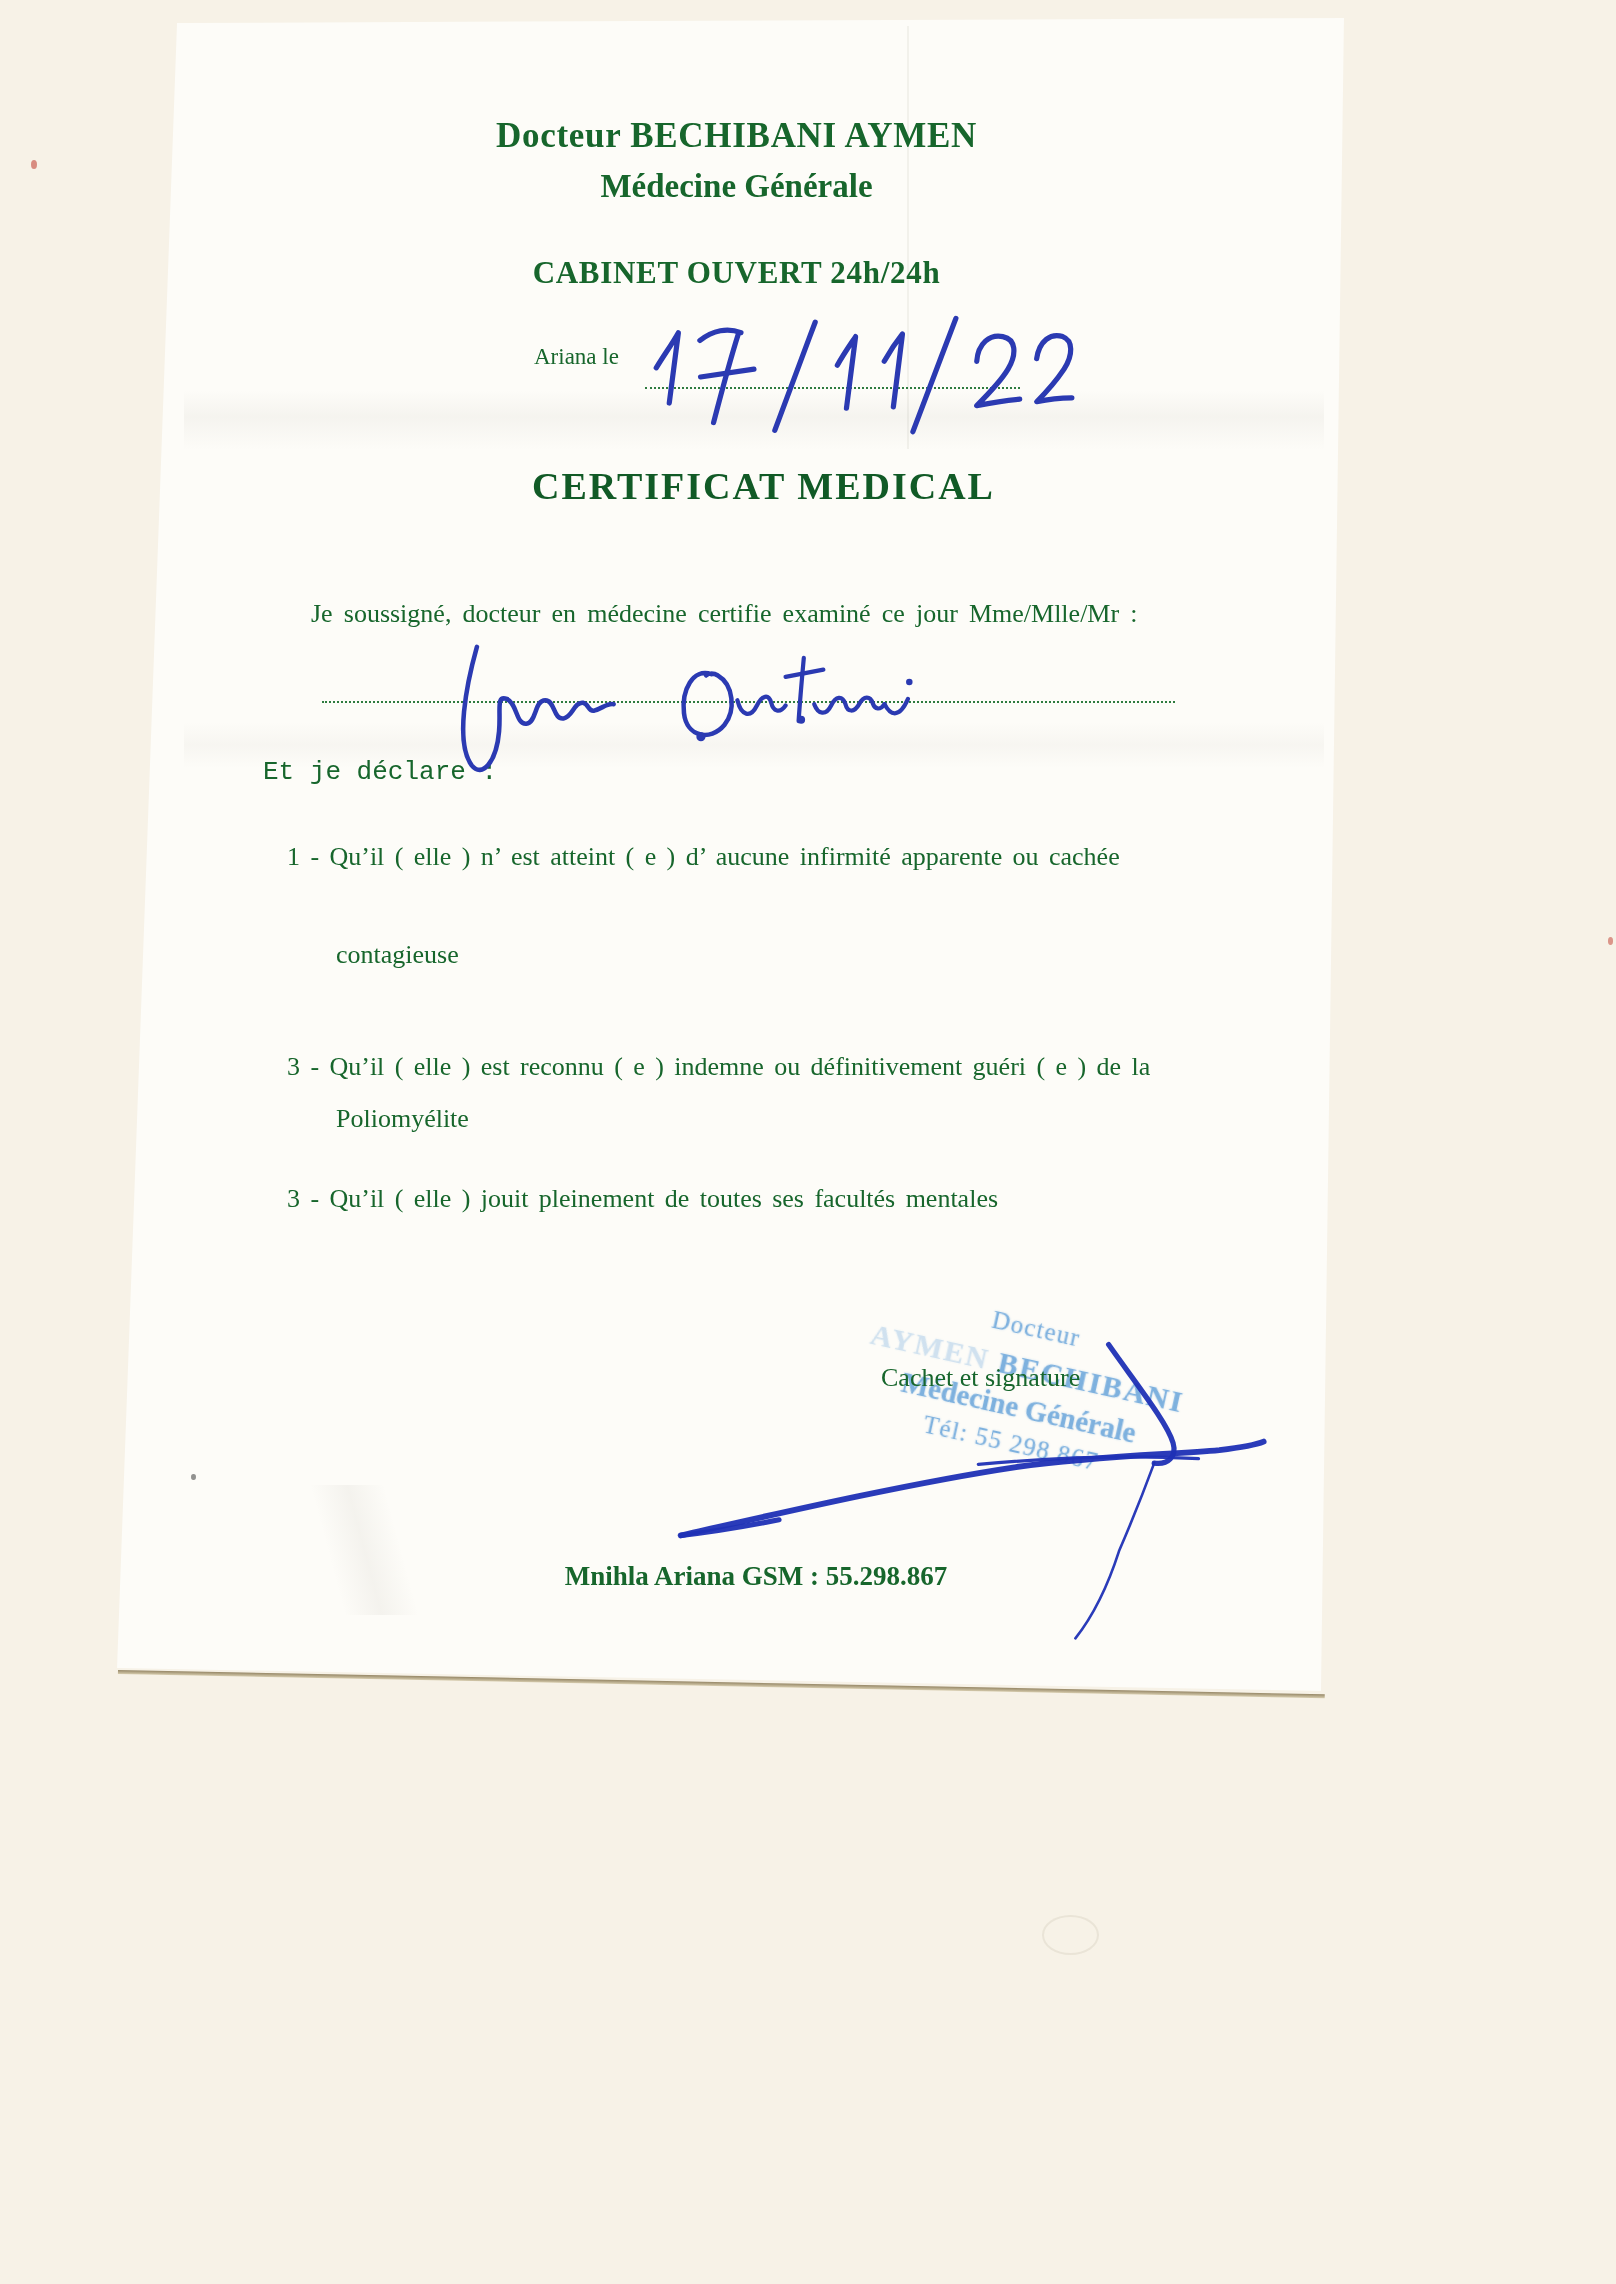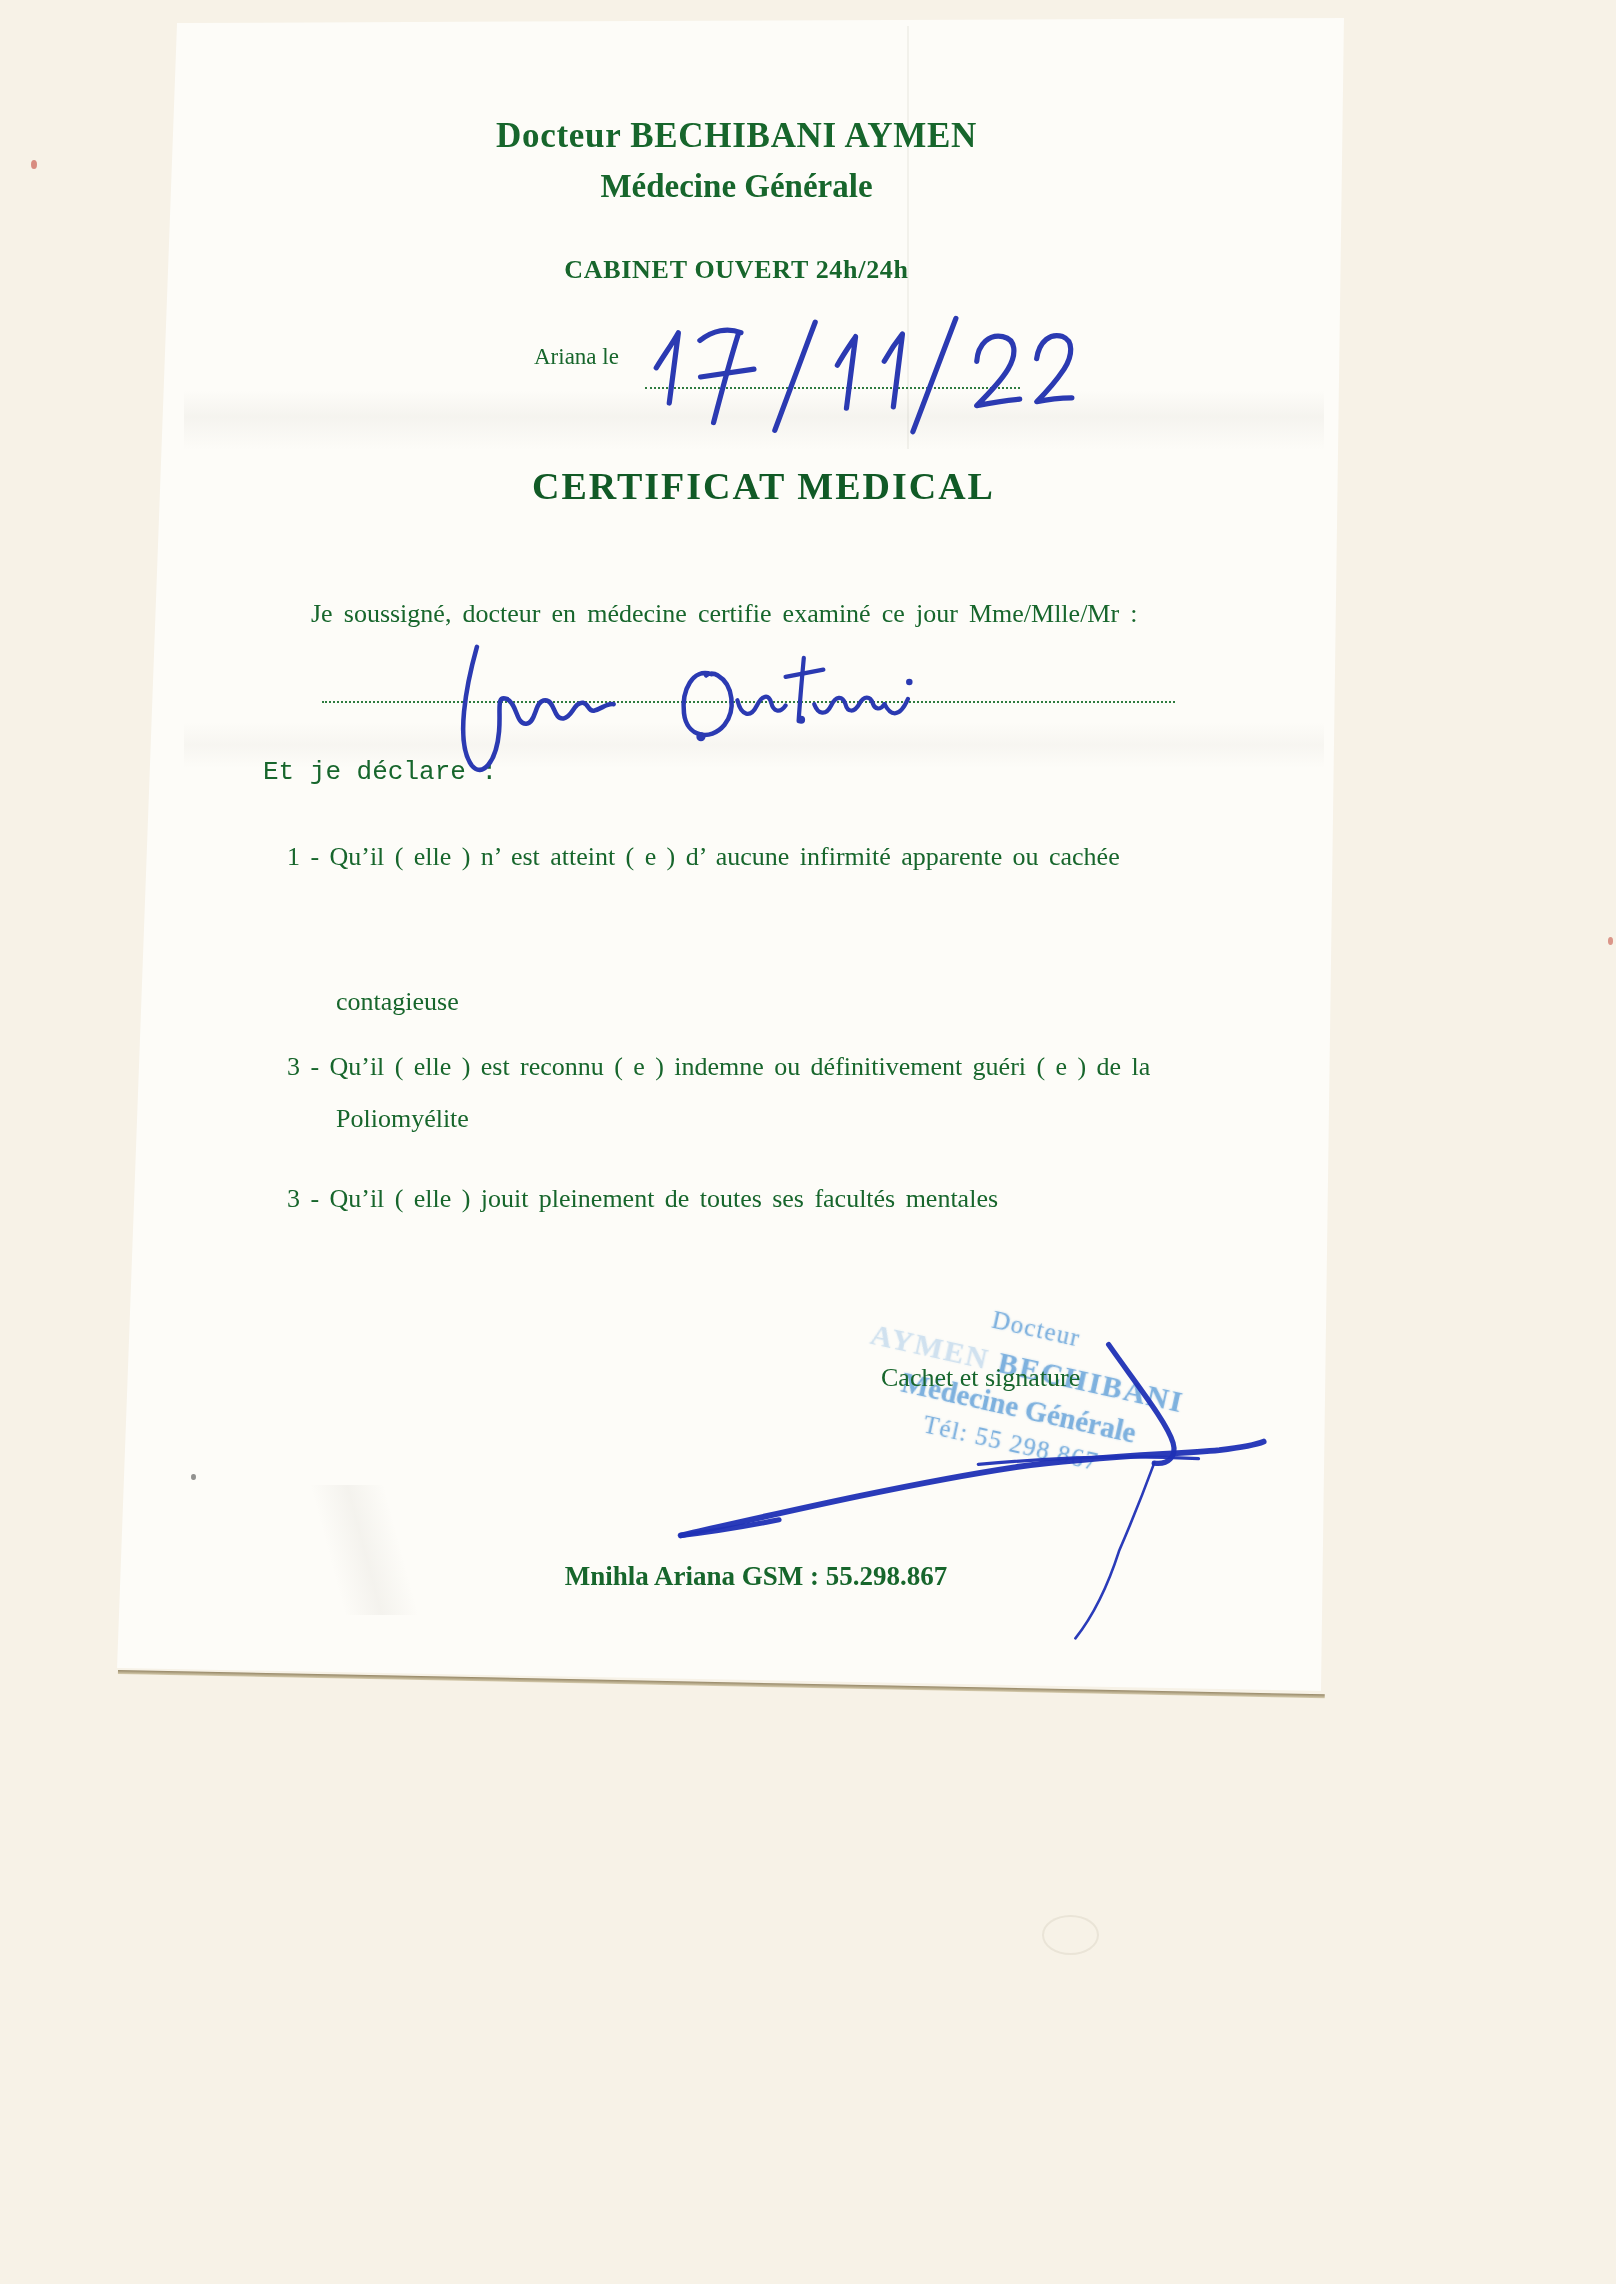--- a/index.html
+++ b/index.html
@@ -42,32 +42,32 @@
     background:#3a3a3a;opacity:.55;}
   .speck{position:absolute;border-radius:50%;background:#c0392b;}
   .speck.s1{left:31px;top:160px;width:5.9px;height:9px;opacity:.55;}
   .speck.s2{left:1608px;top:937px;width:5.2px;height:7.8px;opacity:.5;}
 
   
   .green{position:absolute;color:var(--green);white-space:nowrap;}
   .centered{text-align:center;}
   .doctor-name{left:391px;top:116px;width:691px;font-size:35px;font-weight:bold;letter-spacing:0.7px;}
   .specialty{left:391px;top:168px;width:691px;font-size:33px;font-weight:bold;}
-  .cabinet{left:391px;top:255px;width:691px;font-size:26px;font-weight:bold;letter-spacing:0.7px;}
+  .cabinet{left:391px;top:255px;width:691px;font-size:31px;font-weight:bold;letter-spacing:0.7px;}
   .date-label{left:534px;top:344px;font-size:23px;}
   .dotline{position:absolute;border-bottom:2.6px dotted #2e7b3f;}
   .dotline.date-dots{left:645px;top:348px;width:375px;height:39px;}
   .dotline.name-dots{left:322px;top:683px;width:853px;height:18px;}
   .cert-title{left:418px;top:464px;width:691px;font-size:38px;font-weight:bold;letter-spacing:2px;color:var(--green-dark);}
   .intro{left:281px;top:599px;font-size:26px;word-spacing:4.6px;margin-left:30px;}
   .declare-label{left:263px;top:757px;font-size:26px;font-family:Liberation Mono, monospace;}
   .decl{font-size:26px;word-spacing:3.9px;}
   .d1{left:287px;top:842px;}
   .d2a{left:287px;top:928px;}
-  .d2b{left:336px;top:987px;}
+  .d2b{left:336px;top:940px;}
   .d3a{left:287px;top:1052px;}
   .d3b{left:336px;top:1104px;text-align:center;}
   .d4{left:287px;top:1184px;}
   .cachet-label{left:881px;top:1363px;font-size:26px;font-weight:normal;z-index:4;}
   .footer-line{left:528px;top:1561px;width:456px;font-size:27px;font-weight:bold;}
 
   
   .stamp{
     position:absolute;left:861px;top:1276px;width:365px;
     transform:rotate(12.5deg);transform-origin:0 0;

